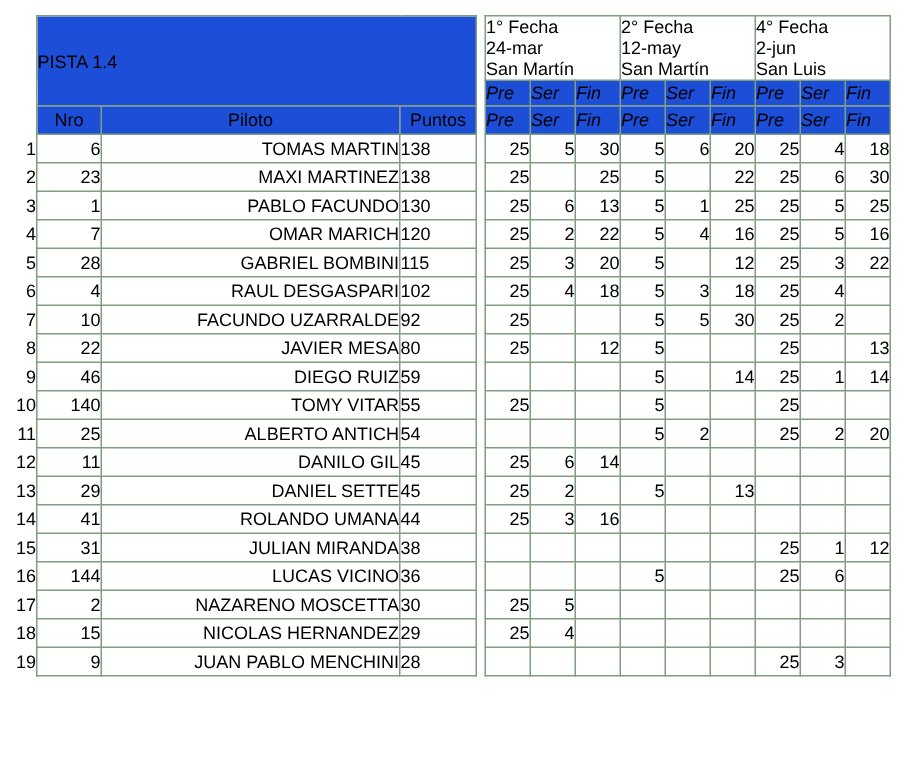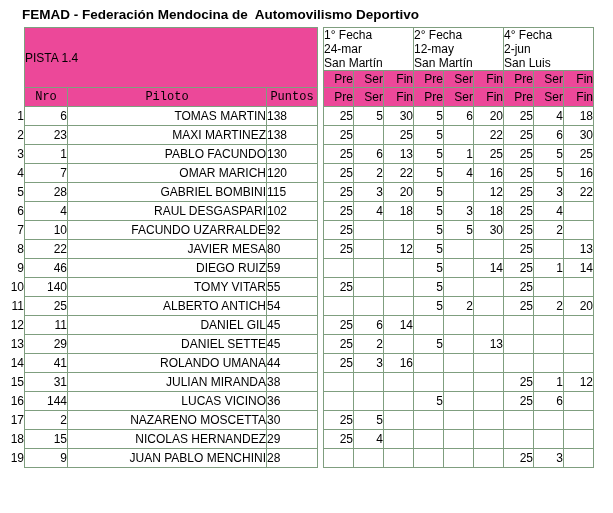--- a/index.html
+++ b/index.html
@@ -46,21 +46,21 @@
     text-align: right;
     padding-right: 3px;
     color: #000;
     border: none;
     background: #ffffff;
   }
   .cell {
     border: 1px solid #7f9e7f;
   }
   .green {
-    background: #ec4899;
+    background: #1d4ed8;
   }
   .white {
     background: #ffffff;
   }
   .nb { border: none; background: #ffffff; }
 
   .pista {
     font-size: 14px;
     font-weight: bold;
     padding-left: 8px;
@@ -75,21 +75,20 @@
   }
   .fecha-head .l1 { display: block; }
   .fecha-head .l2 { display: block; }
   .fecha-head .l3 { display: block; }
 
   .hdr {
     text-align: center;
     font-weight: bold;
     font-size: 12px;
     height: 18px;
-    font-family: Liberation Mono, monospace;
   }
   .hdr-piloto { text-align: center; margin-top: 36px; }
 
   .nro {
     width: 42px;
     text-align: right;
     padding-right: 5px;
     height: 18px;
   }
   .piloto {
@@ -105,38 +104,38 @@
     height: 18px;
   }
   .sub {
     width: 29px;
     text-align: right;
     padding-right: 4px;
     height: 18px;
   }
   .sub-hdr {
     width: 29px;
-    text-align: right;
+    text-align: left;
     font-size: 11px;
     height: 16px;
+    font-style: italic;
   }
   .sep {
     width: 5px;
     border: none;
     background: #ffffff;
   }
   .piloto-name { font-size: 12.5px; }
 </style>
 </head>
 <body>
 
 <div class="page">
 
   <div class="title-block">
-    <div class="title-line">FEMAD - Federación Mendocina de  Automovilismo Deportivo</div>
   </div>
 
   <table class="sheet">
     <colgroup>
       <col style="width:16px">
       <col style="width:42px">
       <col style="width:198px">
       <col style="width:50px">
       <col style="width:5px">
       <col style="width:29px">
@@ -377,21 +376,21 @@
           <td class="cell white sub">5</td>
           <td class="cell white sub">2</td>
           <td class="cell white sub"></td>
           <td class="cell white sub">25</td>
           <td class="cell white sub">2</td>
           <td class="cell white sub">20</td>
         </tr>
         <tr>
           <td class="rowno">12</td>
           <td class="cell white nro">11</td>
-          <td class="cell white piloto piloto-name">DANIEL GIL</td>
+          <td class="cell white piloto piloto-name">DANILO GIL</td>
           <td class="cell white puntos">45</td>
           <td class="sep"></td>
           <td class="cell white sub">25</td>
           <td class="cell white sub">6</td>
           <td class="cell white sub">14</td>
           <td class="cell white sub"></td>
           <td class="cell white sub"></td>
           <td class="cell white sub"></td>
           <td class="cell white sub"></td>
           <td class="cell white sub"></td>

